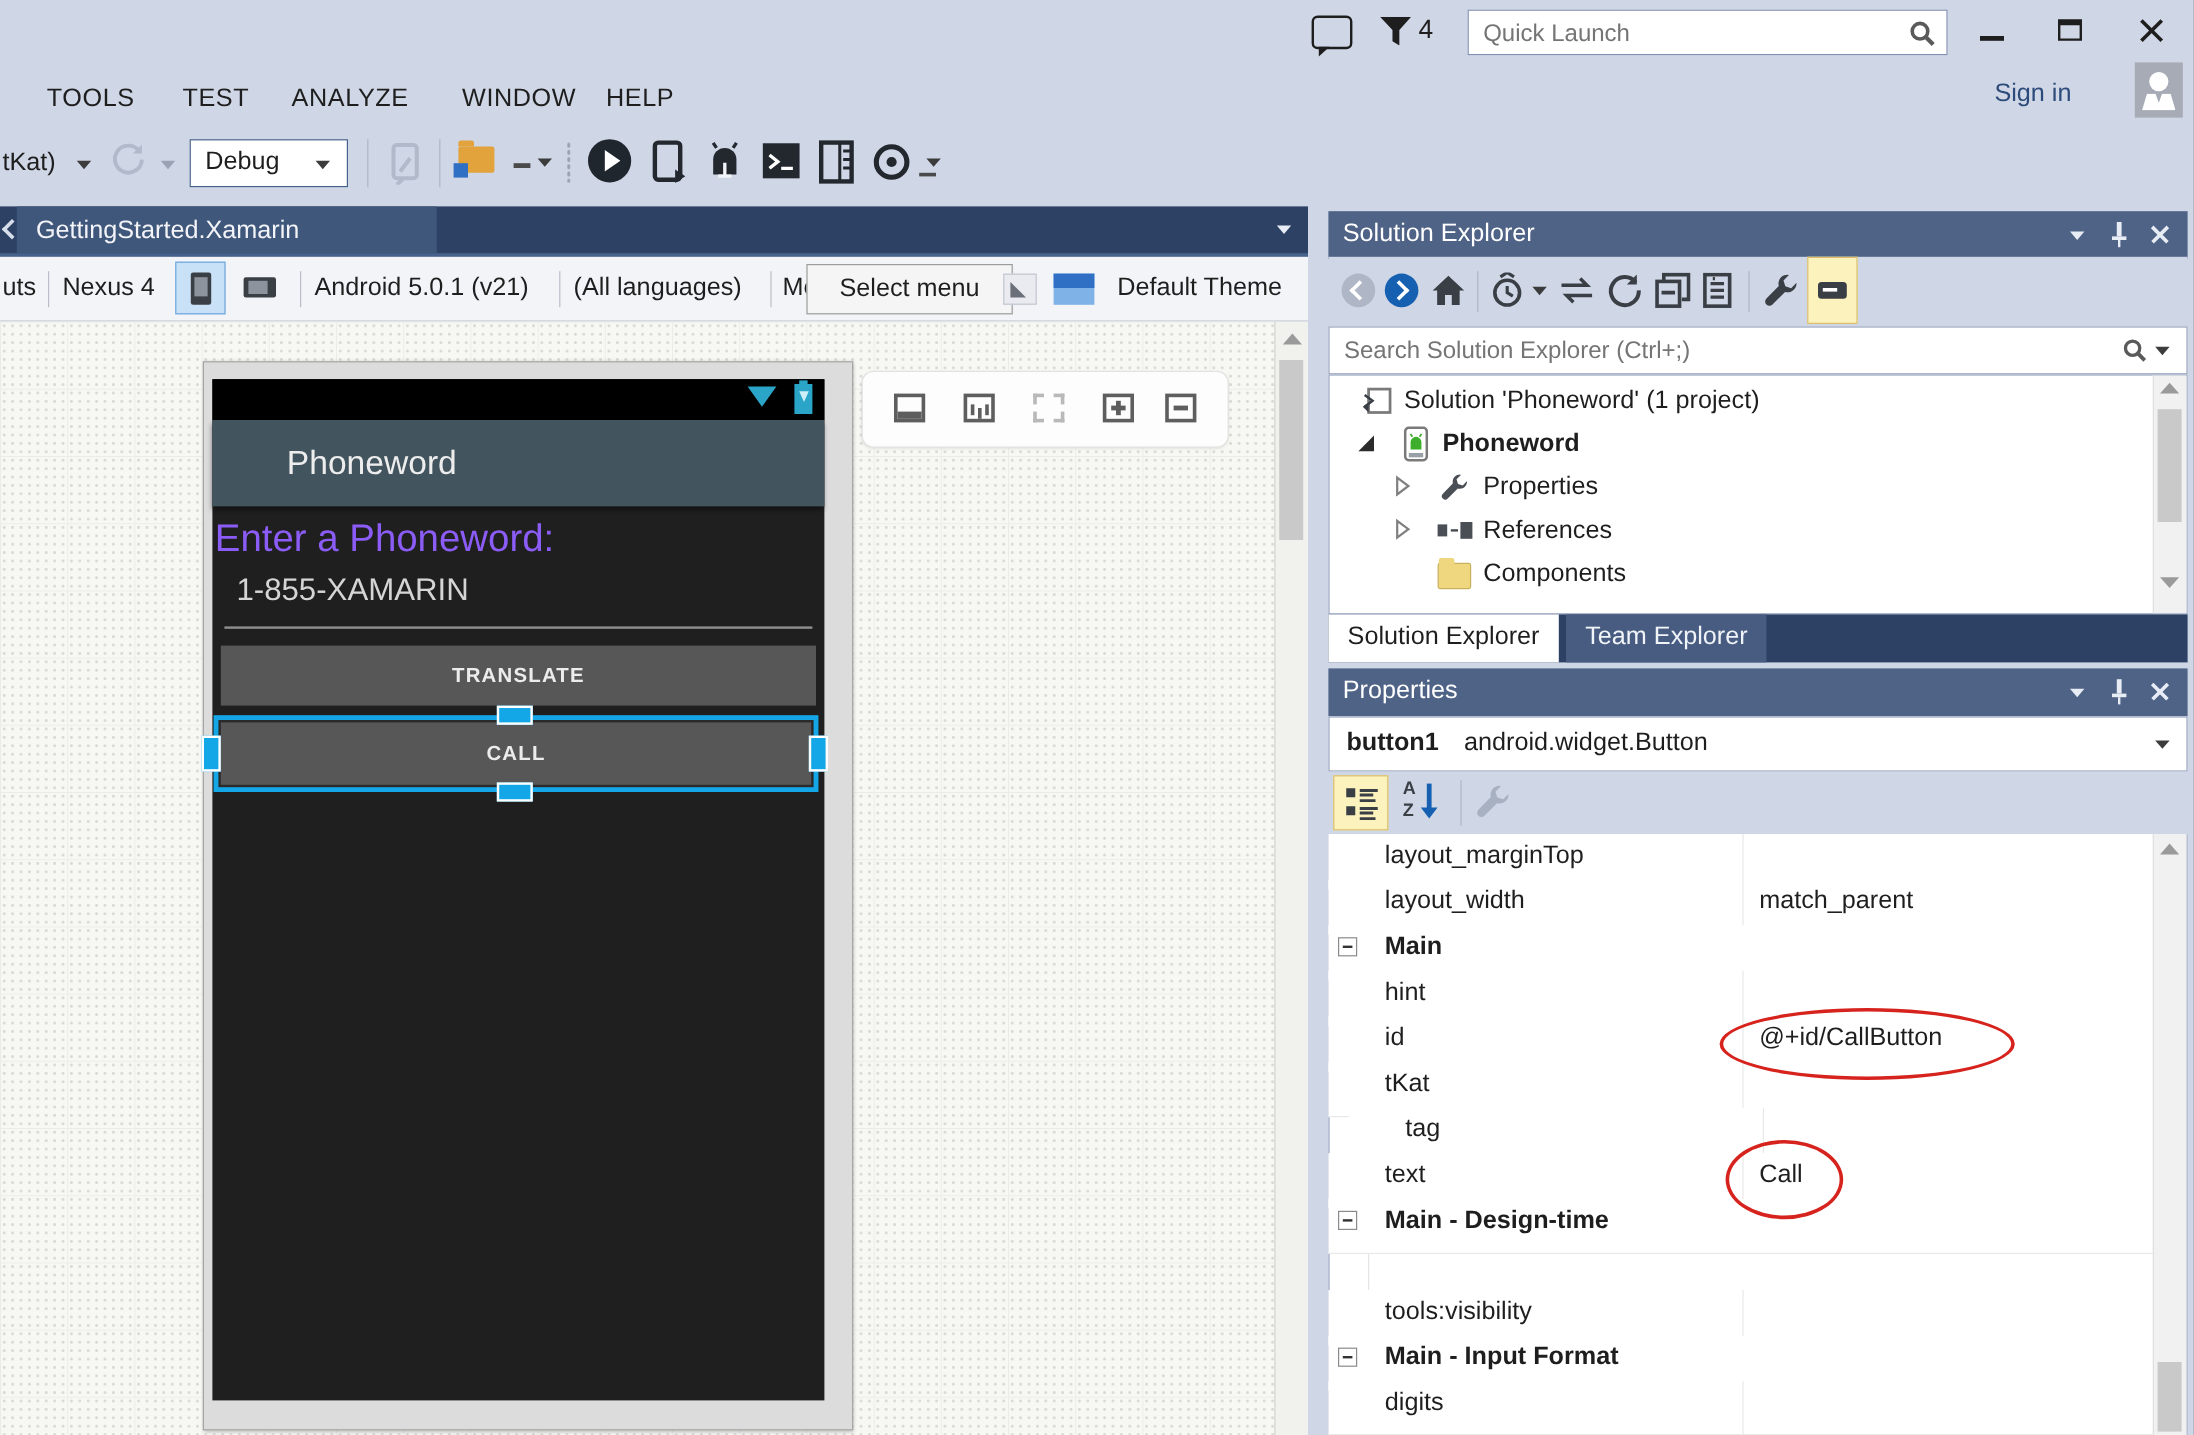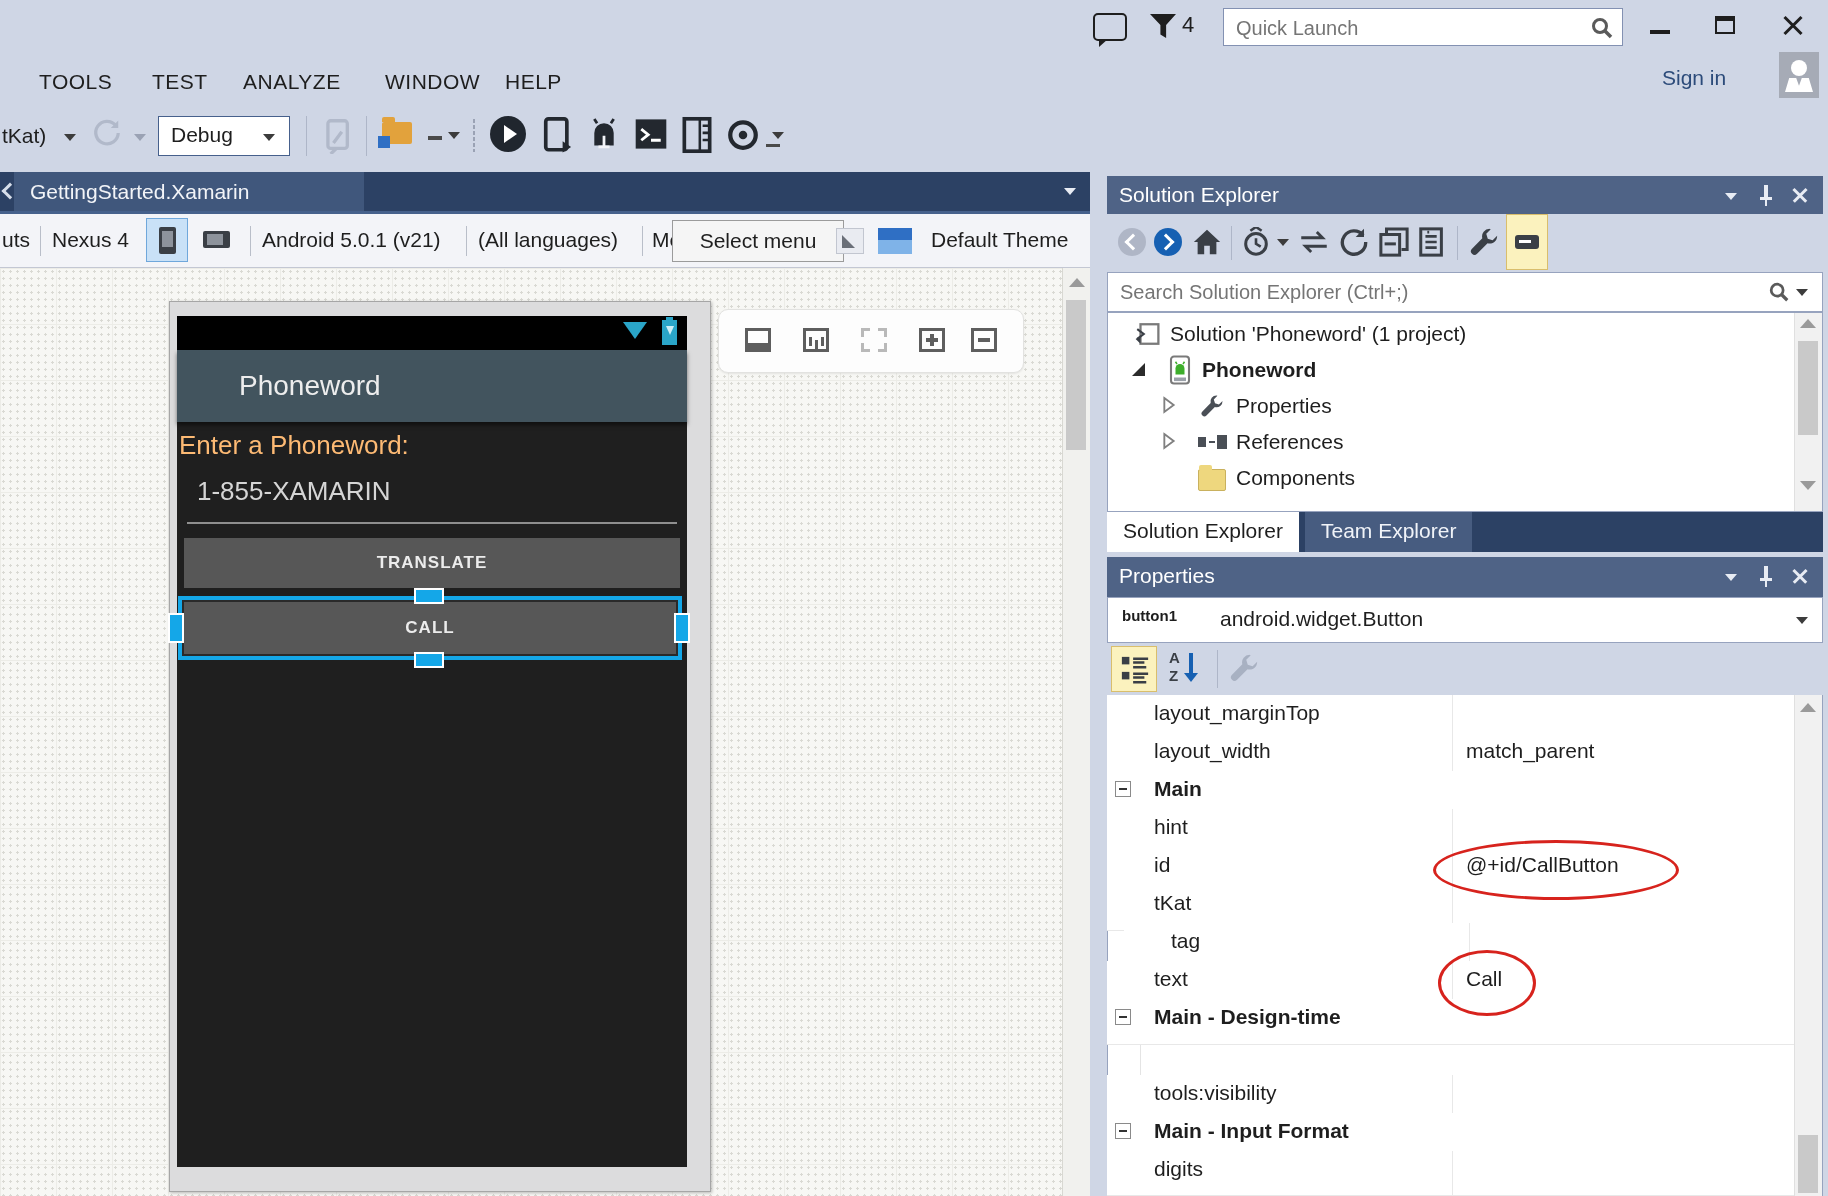--- a/index.html
+++ b/index.html
@@ -273,21 +273,21 @@
 
   <div class="frame"></div>
   <div class="screen">
     <div class="statusbar">
       <div class="wifi"></div>
       <div class="battery"></div>
     </div>
     <div class="actionbar">
       <span class="t">Phoneword</span>
     </div>
-    <span class="abs txt" style="left:2px;top:114px;font-size:26px;color:#fdba74;">Enter a Phoneword:</span>
+    <span class="abs txt" style="left:2px;top:114px;font-size:32px;color:#8b5cf6;">Enter a Phoneword:</span>
     <span class="abs txt" style="left:20px;top:160px;font-size:26px;color:#D5D5D5;">1-855-XAMARIN</span>
     <div class="abs" style="left:10px;top:206px;width:490px;height:2px;background:#8F8F8F;"></div>
     <div class="abtn" style="left:7px;top:222px;width:496px;height:50px;line-height:50px;">
       <span>TRANSLATE</span>
     </div>
     <div class="call-sel">
       <div class="call-inner">
         <span>CALL</span>
       </div>
     </div>
@@ -436,21 +436,21 @@
   <div class="phead" style="top:557px;">
     <span class="t">Properties</span>
     <div class="caret white abs" style="left:618px;top:17px;"></div>
     <div class="pin" style="left:652px;top:9px;">
         <div class="tail"></div>
       </div>
     <div class="hx" style="left:684px;top:10px;"></div>
   </div>
 
   <div class="abs" style="left:1107px;top:597px;width:716px;height:46px;background:#fff;border:1px solid #97A3BE;box-sizing:border-box;">
-    <span class="abs txt" style="left:14px;top:9px;font-size:15px;font-weight:bold;">button1</span>
+    <span class="abs txt" style="left:14px;top:9px;font-size:21px;font-weight:bold;">button1</span>
     <span class="abs txt" style="left:112px;top:9px;font-size:21px;">android.widget.Button</span>
     <div class="caret abs" style="left:688px;top:19px;"></div>
   </div>
 
   <div class="abs" style="left:1107px;top:643px;width:716px;height:52px;background:#CFD6E5;">
     <div class="hl-btn" style="left:4px;top:3px;width:46px;height:46px;">
       <svg class="abs" style="left:8px;top:8px;" width="30" height="30" viewBox="0 0 16 16">
         <rect x="1" y="1" width="4" height="4" fill="#3A3F46"></rect>
           <rect x="1" y="9" width="4" height="4" fill="#3A3F46"></rect>
         <path d="M7 2h8M7 4h6M7 10h8M7 12h6M7 6.5h7M7 14.5h7" stroke="#3A3F46" stroke-width="1.3"></path>

